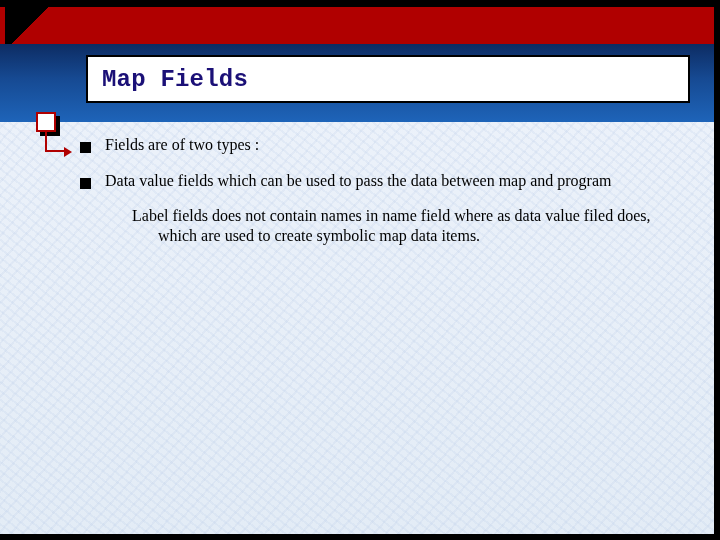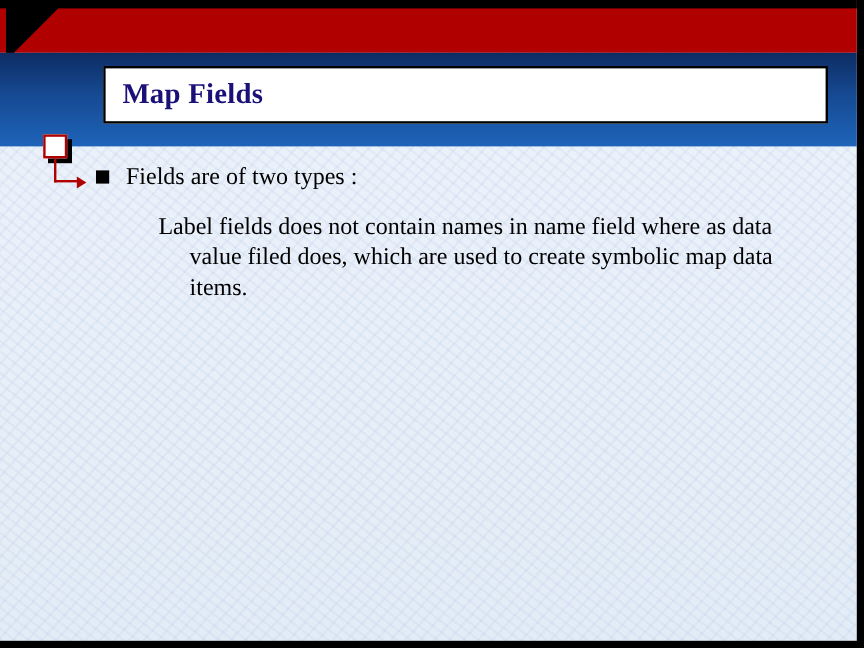--- a/index.html
+++ b/index.html
@@ -57,21 +57,21 @@
     right: 24px;
     height: 48px;
     background: #fff;
     border: 2.5px solid #000;
     padding-left: 14px;
     display: flex;
     align-items: center;
     z-index: 4;
   }
   .title-box h1 {
-    font-family: Liberation Serif, serif;
+    font-family: Liberation Mono, monospace;
     font-weight: 700;
     font-size: 24px;
     color: #1b1077;
     letter-spacing: 0.2px;
   }
 
   .side-marker-shadow {
     position: absolute;
     top: 116px; left: 40px;
     width: 20px; height: 20px;
@@ -109,21 +109,21 @@
     border-bottom: 5px solid transparent;
     z-index: 3;
   }
 
   .content {
     position: absolute;
     top: 135px;
     left: 80px;
     right: 28px;
     bottom: 20px;
-    font-size: 20px;
+    font-size: 16px;
     color: #000;
     line-height: 1.28;
   }
 
   .b1 {
     display: flex;
     align-items: flex-start;
     margin-bottom: 14px;
   }
   .b1 .sq {
@@ -183,17 +183,21 @@
 
     <div class="b1">
       <span class="sq"></span>
       <span class="txt">Fields are of two types :</span>
     </div>
 
     <div class="sub-group">
     </div>
 
 
+    <div class="b1">
+      <span class="sq"></span>
+      <span class="txt">Data value fields which can be used to pass the data between map and program</span>
+    </div>
 
     <div class="note">Label fields does not contain names in name field where as data value filed does, which are used  to create symbolic map  data items.</div>
 
   </div>
 </div>
 
 </body></html>

